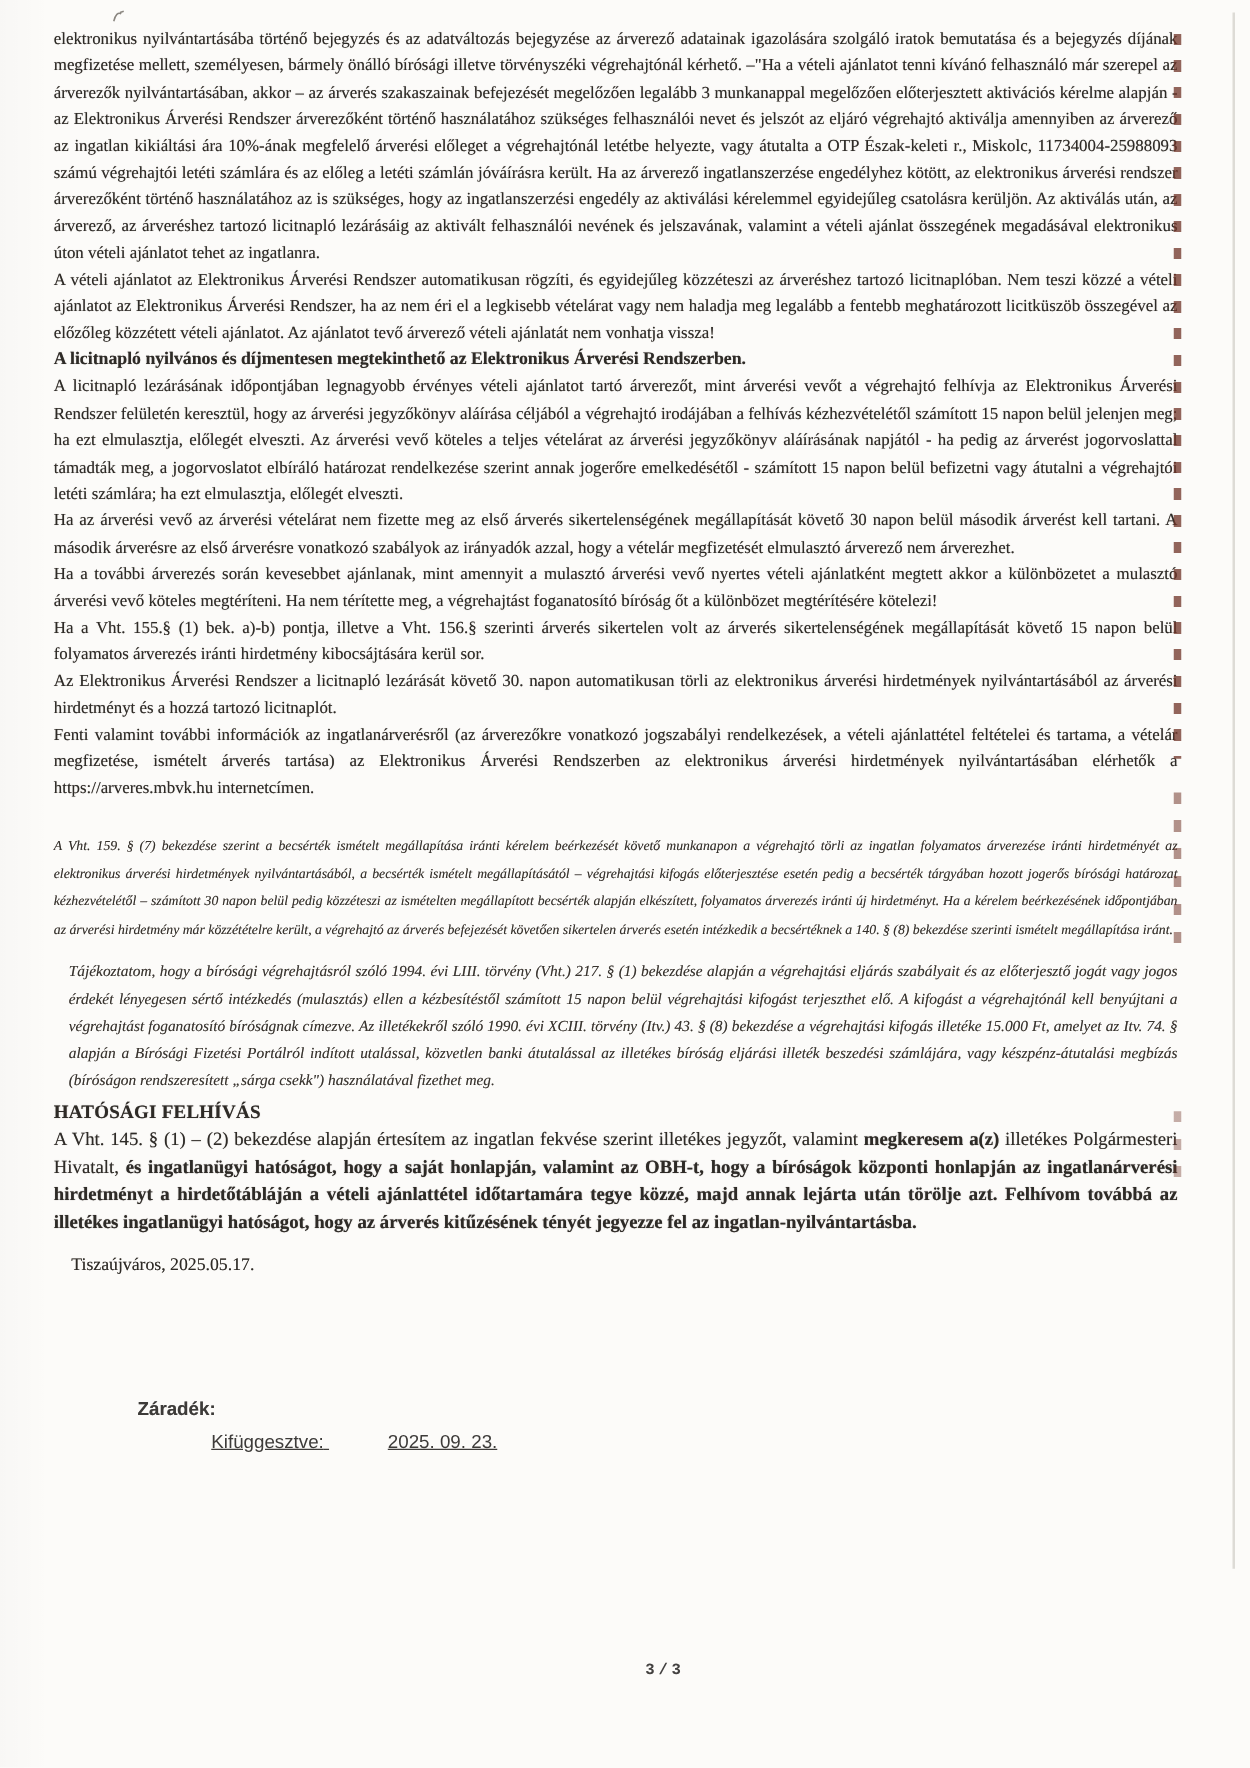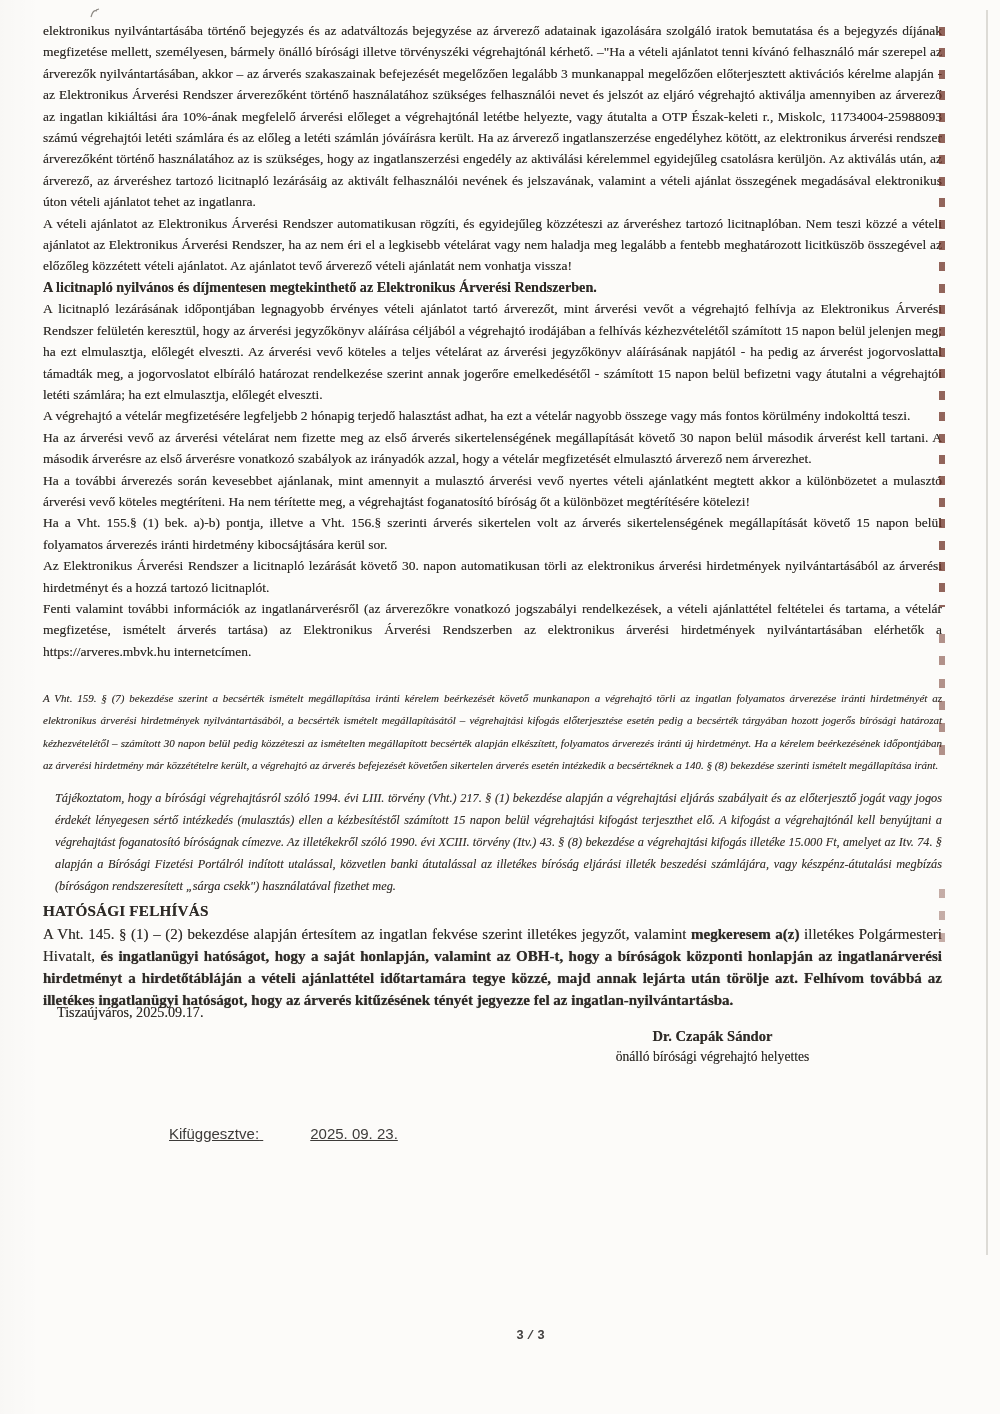--- a/index.html
+++ b/index.html
@@ -145,21 +145,20 @@
   <div class="content">
 
     <p class="body-text">elektronikus nyilvántartásába történő bejegyzés és az adatváltozás bejegyzése az árverező adatainak igazolására szolgáló iratok bemutatása és a bejegyzés díjának megfizetése mellett, személyesen, bármely önálló bírósági illetve törvényszéki végrehajtónál kérhető. –"Ha a vételi ajánlatot tenni kívánó felhasználó már szerepel az árverezők nyilvántartásában, akkor – az árverés szakaszainak befejezését megelőzően legalább 3 munkanappal megelőzően előterjesztett aktivációs kérelme alapján - az Elektronikus Árverési Rendszer árverezőként történő használatához szükséges felhasználói nevet és jelszót az eljáró végrehajtó aktiválja amennyiben az árverező az ingatlan kikiáltási ára 10%-ának megfelelő árverési előleget a végrehajtónál letétbe helyezte, vagy átutalta a OTP Észak-keleti r., Miskolc, 11734004-25988093 számú végrehajtói letéti számlára és az előleg a letéti számlán jóváírásra került. Ha az árverező ingatlanszerzése engedélyhez kötött, az elektronikus árverési rendszer árverezőként történő használatához az is szükséges, hogy az ingatlanszerzési engedély az aktiválási kérelemmel egyidejűleg csatolásra kerüljön. Az aktiválás után, az árverező, az árveréshez tartozó licitnapló lezárásáig az aktivált felhasználói nevének és jelszavának, valamint a vételi ajánlat összegének megadásával elektronikus úton vételi ajánlatot tehet az ingatlanra.</p>
 
     <p class="body-text">A vételi ajánlatot az Elektronikus Árverési Rendszer automatikusan rögzíti, és egyidejűleg közzéteszi az árveréshez tartozó licitnaplóban. Nem teszi közzé a vételi ajánlatot az Elektronikus Árverési Rendszer, ha az nem éri el a legkisebb vételárat vagy nem haladja meg legalább a fentebb meghatározott licitküszöb összegével az előzőleg közzétett vételi ajánlatot. Az ajánlatot tevő árverező vételi ajánlatát nem vonhatja vissza!</p>
 
     <p class="heading-center">A licitnapló nyilvános és díjmentesen megtekinthető az Elektronikus Árverési Rendszerben.</p>
 
     <p class="body-text">A licitnapló lezárásának időpontjában legnagyobb érvényes vételi ajánlatot tartó árverezőt, mint árverési vevőt a végrehajtó felhívja az Elektronikus Árverési Rendszer felületén keresztül, hogy az árverési jegyzőkönyv aláírása céljából a végrehajtó irodájában a felhívás kézhezvételétől számított 15 napon belül jelenjen meg; ha ezt elmulasztja, előlegét elveszti. Az árverési vevő köteles a teljes vételárat az árverési jegyzőkönyv aláírásának napjától - ha pedig az árverést jogorvoslattal támadták meg, a jogorvoslatot elbíráló határozat rendelkezése szerint annak jogerőre emelkedésétől - számított 15 napon belül befizetni vagy átutalni a végrehajtói letéti számlára; ha ezt elmulasztja, előlegét elveszti.</p>
 
-    <p class="body-text">A végrehajtó a vételár megfizetésére legfeljebb 2 hónapig terjedő halasztást adhat, ha ezt a vételár nagyobb összege vagy más fontos körülmény indokolttá teszi.</p>
 
     <p class="body-text">Ha az árverési vevő az árverési vételárat nem fizette meg az első árverés sikertelenségének megállapítását követő 30 napon belül második árverést kell tartani. A második árverésre az első árverésre vonatkozó szabályok az irányadók azzal, hogy a vételár megfizetését elmulasztó árverező nem árverezhet.</p>
 
     <p class="body-text">Ha a további árverezés során kevesebbet ajánlanak, mint amennyit a mulasztó árverési vevő nyertes vételi ajánlatként megtett akkor a különbözetet a mulasztó árverési vevő köteles megtéríteni. Ha nem térítette meg, a végrehajtást foganatosító bíróság őt a különbözet megtérítésére kötelezi!</p>
 
     <p class="body-text">Ha a Vht. 155.§ (1) bek. a)-b) pontja, illetve a Vht. 156.§ szerinti árverés sikertelen volt az árverés sikertelenségének megállapítását követő 15 napon belül folyamatos árverezés iránti hirdetmény kibocsájtására kerül sor.</p>
 
     <p class="body-text">Az Elektronikus Árverési Rendszer a licitnapló lezárását követő 30. napon automatikusan törli az elektronikus árverési hirdetmények nyilvántartásából az árverési hirdetményt és a hozzá tartozó licitnaplót.</p>
 
     <p class="body-text">Fenti valamint további információk az ingatlanárverésről (az árverezőkre vonatkozó jogszabályi rendelkezések, a vételi ajánlattétel feltételei és tartama, a vételár megfizetése, ismételt árverés tartása) az Elektronikus Árverési Rendszerben az elektronikus árverési hirdetmények nyilvántartásában elérhetők a https://arveres.mbvk.hu internetcímen.</p>
@@ -167,28 +166,25 @@
     <p class="italic-large">A Vht. 159. § (7) bekezdése szerint a becsérték ismételt megállapítása iránti kérelem beérkezését követő munkanapon a végrehajtó törli az ingatlan folyamatos árverezése iránti hirdetményét az elektronikus árverési hirdetmények nyilvántartásából, a becsérték ismételt megállapításától – végrehajtási kifogás előterjesztése esetén pedig a becsérték tárgyában hozott jogerős bírósági határozat kézhezvételétől – számított 30 napon belül pedig közzéteszi az ismételten megállapított becsérték alapján elkészített, folyamatos árverezés iránti új hirdetményt. Ha a kérelem beérkezésének időpontjában az árverési hirdetmény már közzétételre került, a végrehajtó az árverés befejezését követően sikertelen árverés esetén intézkedik a becsértéknek a 140. § (8) bekezdése szerinti ismételt megállapítása iránt.</p>
 
     <p class="italic-small">Tájékoztatom, hogy a bírósági végrehajtásról szóló 1994. évi LIII. törvény (Vht.) 217. § (1) bekezdése alapján a végrehajtási eljárás szabályait és az előterjesztő jogát vagy jogos érdekét lényegesen sértő intézkedés (mulasztás) ellen a kézbesítéstől számított 15 napon belül végrehajtási kifogást terjeszthet elő. A kifogást a végrehajtónál kell benyújtani a végrehajtást foganatosító bíróságnak címezve. Az illetékekről szóló 1990. évi XCIII. törvény (Itv.) 43. § (8) bekezdése a végrehajtási kifogás illetéke 15.000 Ft, amelyet az Itv. 74. § alapján a Bírósági Fizetési Portálról indított utalással, közvetlen banki átutalással az illetékes bíróság eljárási illeték beszedési számlájára, vagy készpénz-átutalási megbízás (bíróságon rendszeresített „sárga csekk") használatával fizethet meg.</p>
 
     <p class="heading-center heading-hatosagi">HATÓSÁGI FELHÍVÁS</p>
 
     <p class="body-text felhivas"><span>A Vht. 145. § (1) – (2) bekezdése alapján értesítem az ingatlan fekvése szerint illetékes jegyzőt, valamint </span><span class="b">megkeresem a(z)</span><span> illetékes Polgármesteri Hivatalt, </span><span class="b">és ingatlanügyi hatóságot, hogy a saját honlapján, valamint az OBH-t, hogy a bíróságok központi honlapján az ingatlanárverési hirdetményt a hirdetőtábláján a vételi ajánlattétel időtartamára tegye közzé, majd annak lejárta után törölje azt. Felhívom továbbá az illetékes ingatlanügyi hatóságot, hogy az árverés kitűzésének tényét jegyezze fel az ingatlan-nyilvántartásba.</span></p>
 
   </div>
 
-  <div class="dateline">Tiszaújváros, 2025.09.17.</div>
+  <div class="dateline">Tiszaújváros, 2025.05.17.</div>
 
-  <div class="signature">
-    <div class="sig-name">Dr. Czapák Sándor</div>
-    <div class="sig-title">önálló bírósági végrehajtó helyettes</div>
-  </div>
 
   <div class="zaradek">
+    <div class="zaradek-label">Záradék:</div>
     <div class="kifuggesztve-row">
       <span class="kif-label">Kifüggesztve:</span>
       <span class="kif-date">2025. 09. 23.</span>
     </div>
   </div>
 
   <div class="page-number">3/3</div>
 
   <div class="edge-line"></div>
   <div class="margin-marks mm1"></div>

